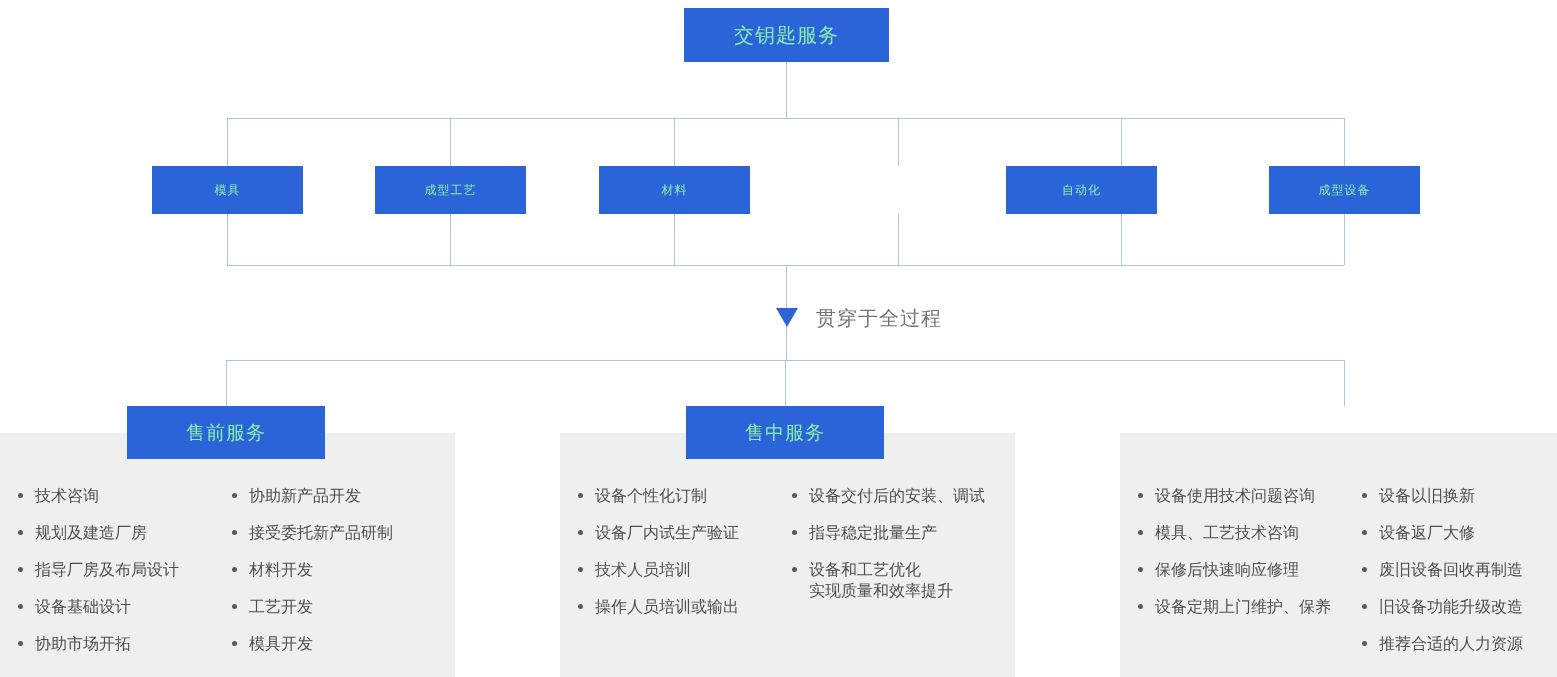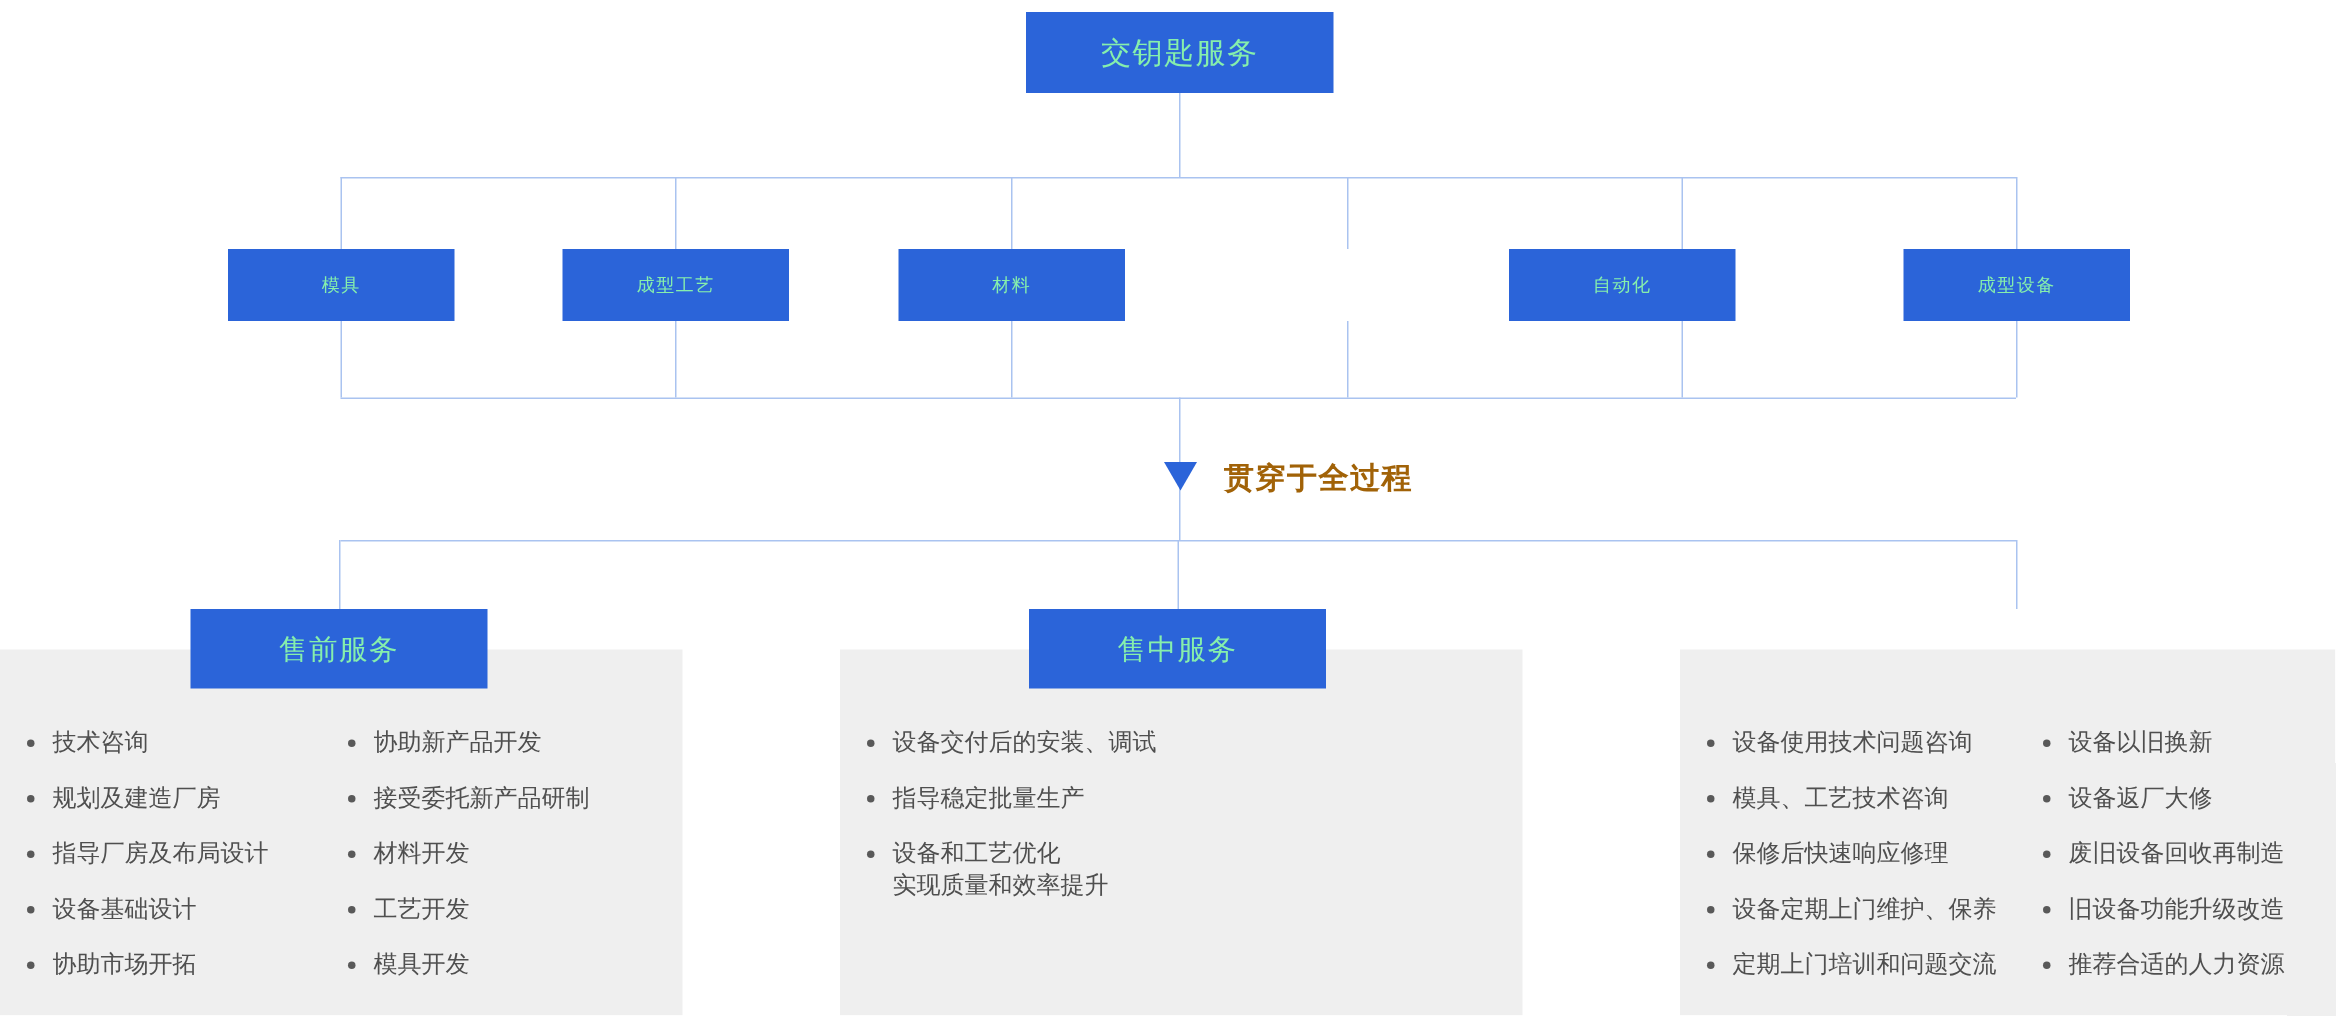--- a/index.html
+++ b/index.html
@@ -23,22 +23,22 @@
   .line{position:absolute;background:#aac3f0;z-index:1;}
   .vline{width:1px;} .hline{height:1px;}
 
   
   .arrow-down{
     position:absolute;left:776px;top:308px;width:0;height:0;z-index:2;
     border-left:11px solid transparent;border-right:11px solid transparent;
     border-top:19px solid #2b64d9;
   }
   .process-note{
-    position:absolute;left:816px;top:305px;color:#a16207;
-    font-size:20px;letter-spacing:1px;font-weight:700;
+    position:absolute;left:816px;top:305px;color:#737373;
+    font-size:20px;letter-spacing:1px;font-weight:400;
   }
 
   
   .panel{position:absolute;top:433px;height:244px;background:#efefef;z-index:2;}
   .panel-0{left:0;width:455px;}
   .panel-1{left:560px;width:455px;}
   .panel-2{left:1120px;width:437px;}
   .panel-cols{display:flex;padding:52px 6px 0 18px;}
   .col{display:flex;flex-direction:column;}
   .panel-0 .col-a{width:214px;} .panel-1 .col-a{width:214px;} .panel-2 .col-a{width:224px;}
@@ -149,20 +149,38 @@
         <div class="item">
             <span class="dot"></span>
             <span class="item-text">模具开发</span>
           </div>
       </div>
     </div>
   </div>
 
   <div class="panel panel-1">
     <div class="panel-cols">
+      <div class="col col-a">
+        <div class="item">
+            <span class="dot"></span>
+            <span class="item-text">设备个性化订制</span>
+          </div>
+        <div class="item">
+            <span class="dot"></span>
+            <span class="item-text">设备厂内试生产验证</span>
+          </div>
+        <div class="item">
+            <span class="dot"></span>
+            <span class="item-text">技术人员培训</span>
+          </div>
+        <div class="item">
+            <span class="dot"></span>
+            <span class="item-text">操作人员培训或输出</span>
+          </div>
+      </div>
       <div class="col col-b">
         <div class="item">
             <span class="dot"></span>
             <span class="item-text">设备交付后的安装、调试</span>
           </div>
         <div class="item">
             <span class="dot"></span>
             <span class="item-text">指导稳定批量生产</span>
           </div>
         <div class="item">
@@ -186,24 +204,20 @@
             <span class="item-text">模具、工艺技术咨询</span>
           </div>
         <div class="item">
             <span class="dot"></span>
             <span class="item-text">保修后快速响应修理</span>
           </div>
         <div class="item">
             <span class="dot"></span>
             <span class="item-text">设备定期上门维护、保养</span>
           </div>
-        <div class="item">
-            <span class="dot"></span>
-            <span class="item-text">定期上门培训和问题交流</span>
-          </div>
       </div>
       <div class="col col-b">
         <div class="item">
             <span class="dot"></span>
             <span class="item-text">设备以旧换新</span>
           </div>
         <div class="item">
             <span class="dot"></span>
             <span class="item-text">设备返厂大修</span>
           </div>

